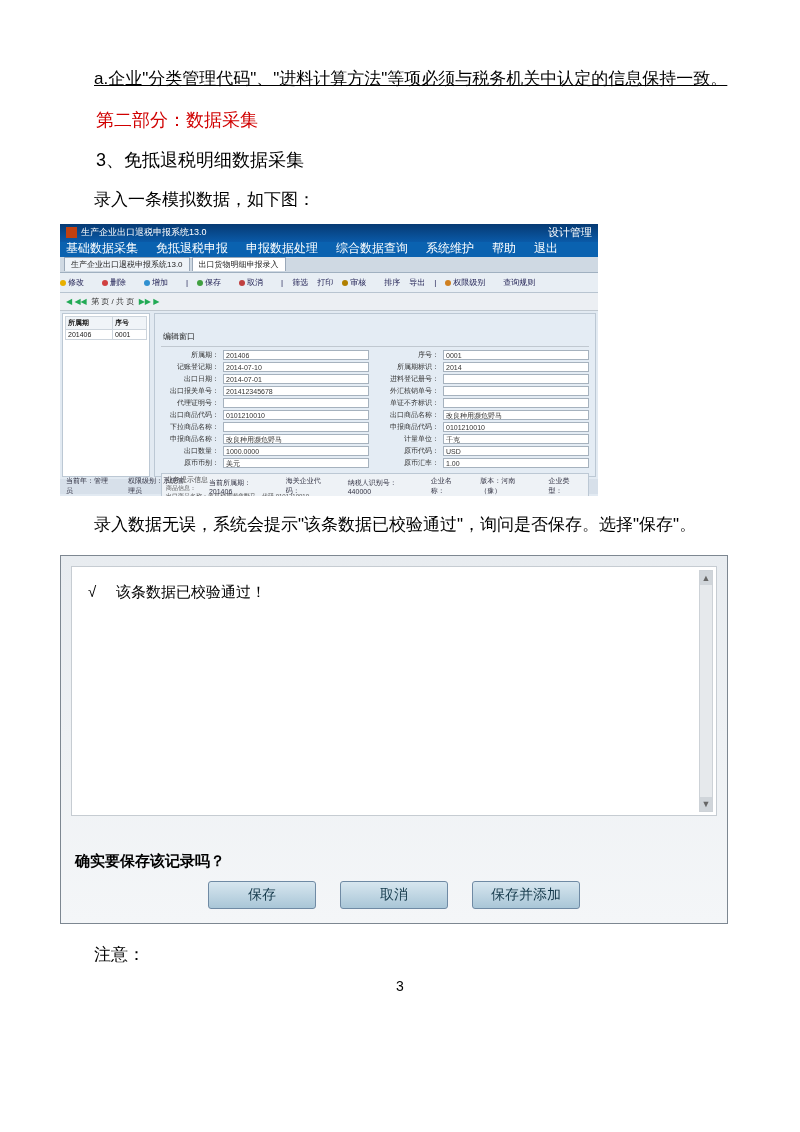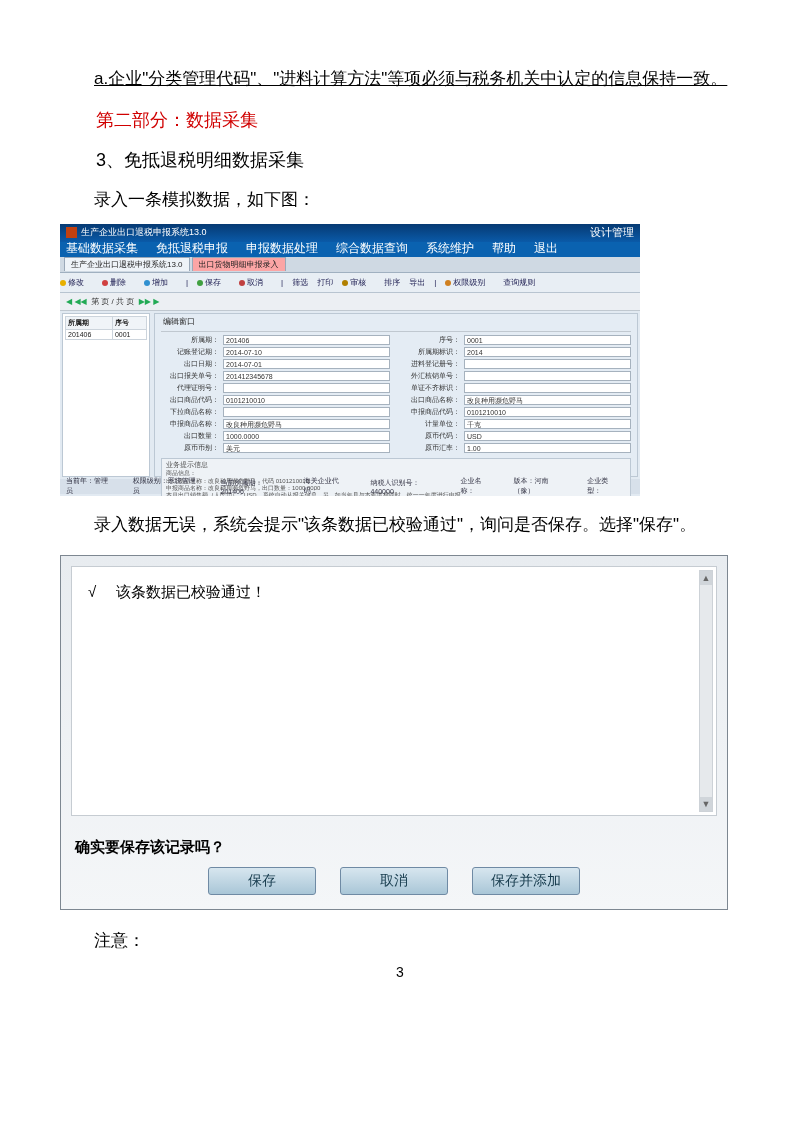--- a/index.html
+++ b/index.html
@@ -19,21 +19,21 @@
   }
   .underline { text-decoration: underline; }
   .red { color: #d00000; }
   .section-heading {
     font-size: 18px;
     font-weight: normal;
     text-indent: 2em;
     line-height: 2.2;
   }
   .app-screenshot {
-    width: 580px;
+    width: 538px;
     height: 272px;
     margin: 6px 16px 10px 0;
     background: linear-gradient(180deg,#0a3a7a 0%,#0a5aa8 6%,#0a7ad0 10%,#e2eaf2 18%,#e2eaf2 100%);
     position: relative;
     font-size: 8px;
     color: #fff;
     overflow: hidden;
   }
   .app-titlebar {
     height: 18px;
@@ -63,21 +63,21 @@
     padding-left: 4px;
     border-bottom: 1px solid #a0b0c0;
   }
   .app-tabbar .tab {
     padding: 1px 6px;
     border: 1px solid #9aa8b8;
     border-bottom: none;
     background: #eef3f8;
     margin-right: 2px;
   }
-  .app-tabbar .tab.active { background: #fca5a5; }
+  .app-tabbar .tab.active { background: #ffffff; }
   .app-toolbar {
     height: 20px;
     background: #e8eef4;
     display: flex;
     align-items: center;
     color: #225;
     font-size: 8px;
     padding-left: 0;
     border-bottom: 1px solid #b8c4d0;
   }
@@ -109,21 +109,21 @@
   }
   .app-left table { width: 100%; border-collapse: collapse; font-size:7px;}
   .app-left th, .app-left td { border:1px solid #ccd4dc; padding:1px 2px; text-align:left;}
   .app-left th { background:#f0f4f8;}
   .app-right {
     flex: 1;
     background: #e4ecf4;
     border: 1px solid #bcc8d4;
     margin: 2px;
     color: #222;
-    padding: 0 6px;
+    padding: 15px 6px;
   }
   .app-right .panel-title {
     font-size: 8px;
     padding: 2px 0 4px 2px;
     border-bottom: 1px solid #c0c8d0;
     margin-bottom: 3px;
   }
   .field-grid {
     display: grid;
     grid-template-columns: 1fr 1fr;
@@ -207,21 +207,21 @@
     font-size:9px;
     line-height:14px;
     color:#666;
   }
   .dialog-footer {
     padding: 10px 14px 14px 14px;
   }
   .dialog-footer .q {
     font-size: 15px;
     font-weight: bold;
-    margin: 4px 0 10px 0;
+    margin: 18px 0 10px 0;
     font-family: Liberation Serif, serif;
   }
   .dialog-buttons {
     display: flex;
     justify-content: center;
     gap: 24px;
   }
   .dlg-btn {
     width: 108px;
     height: 28px;

